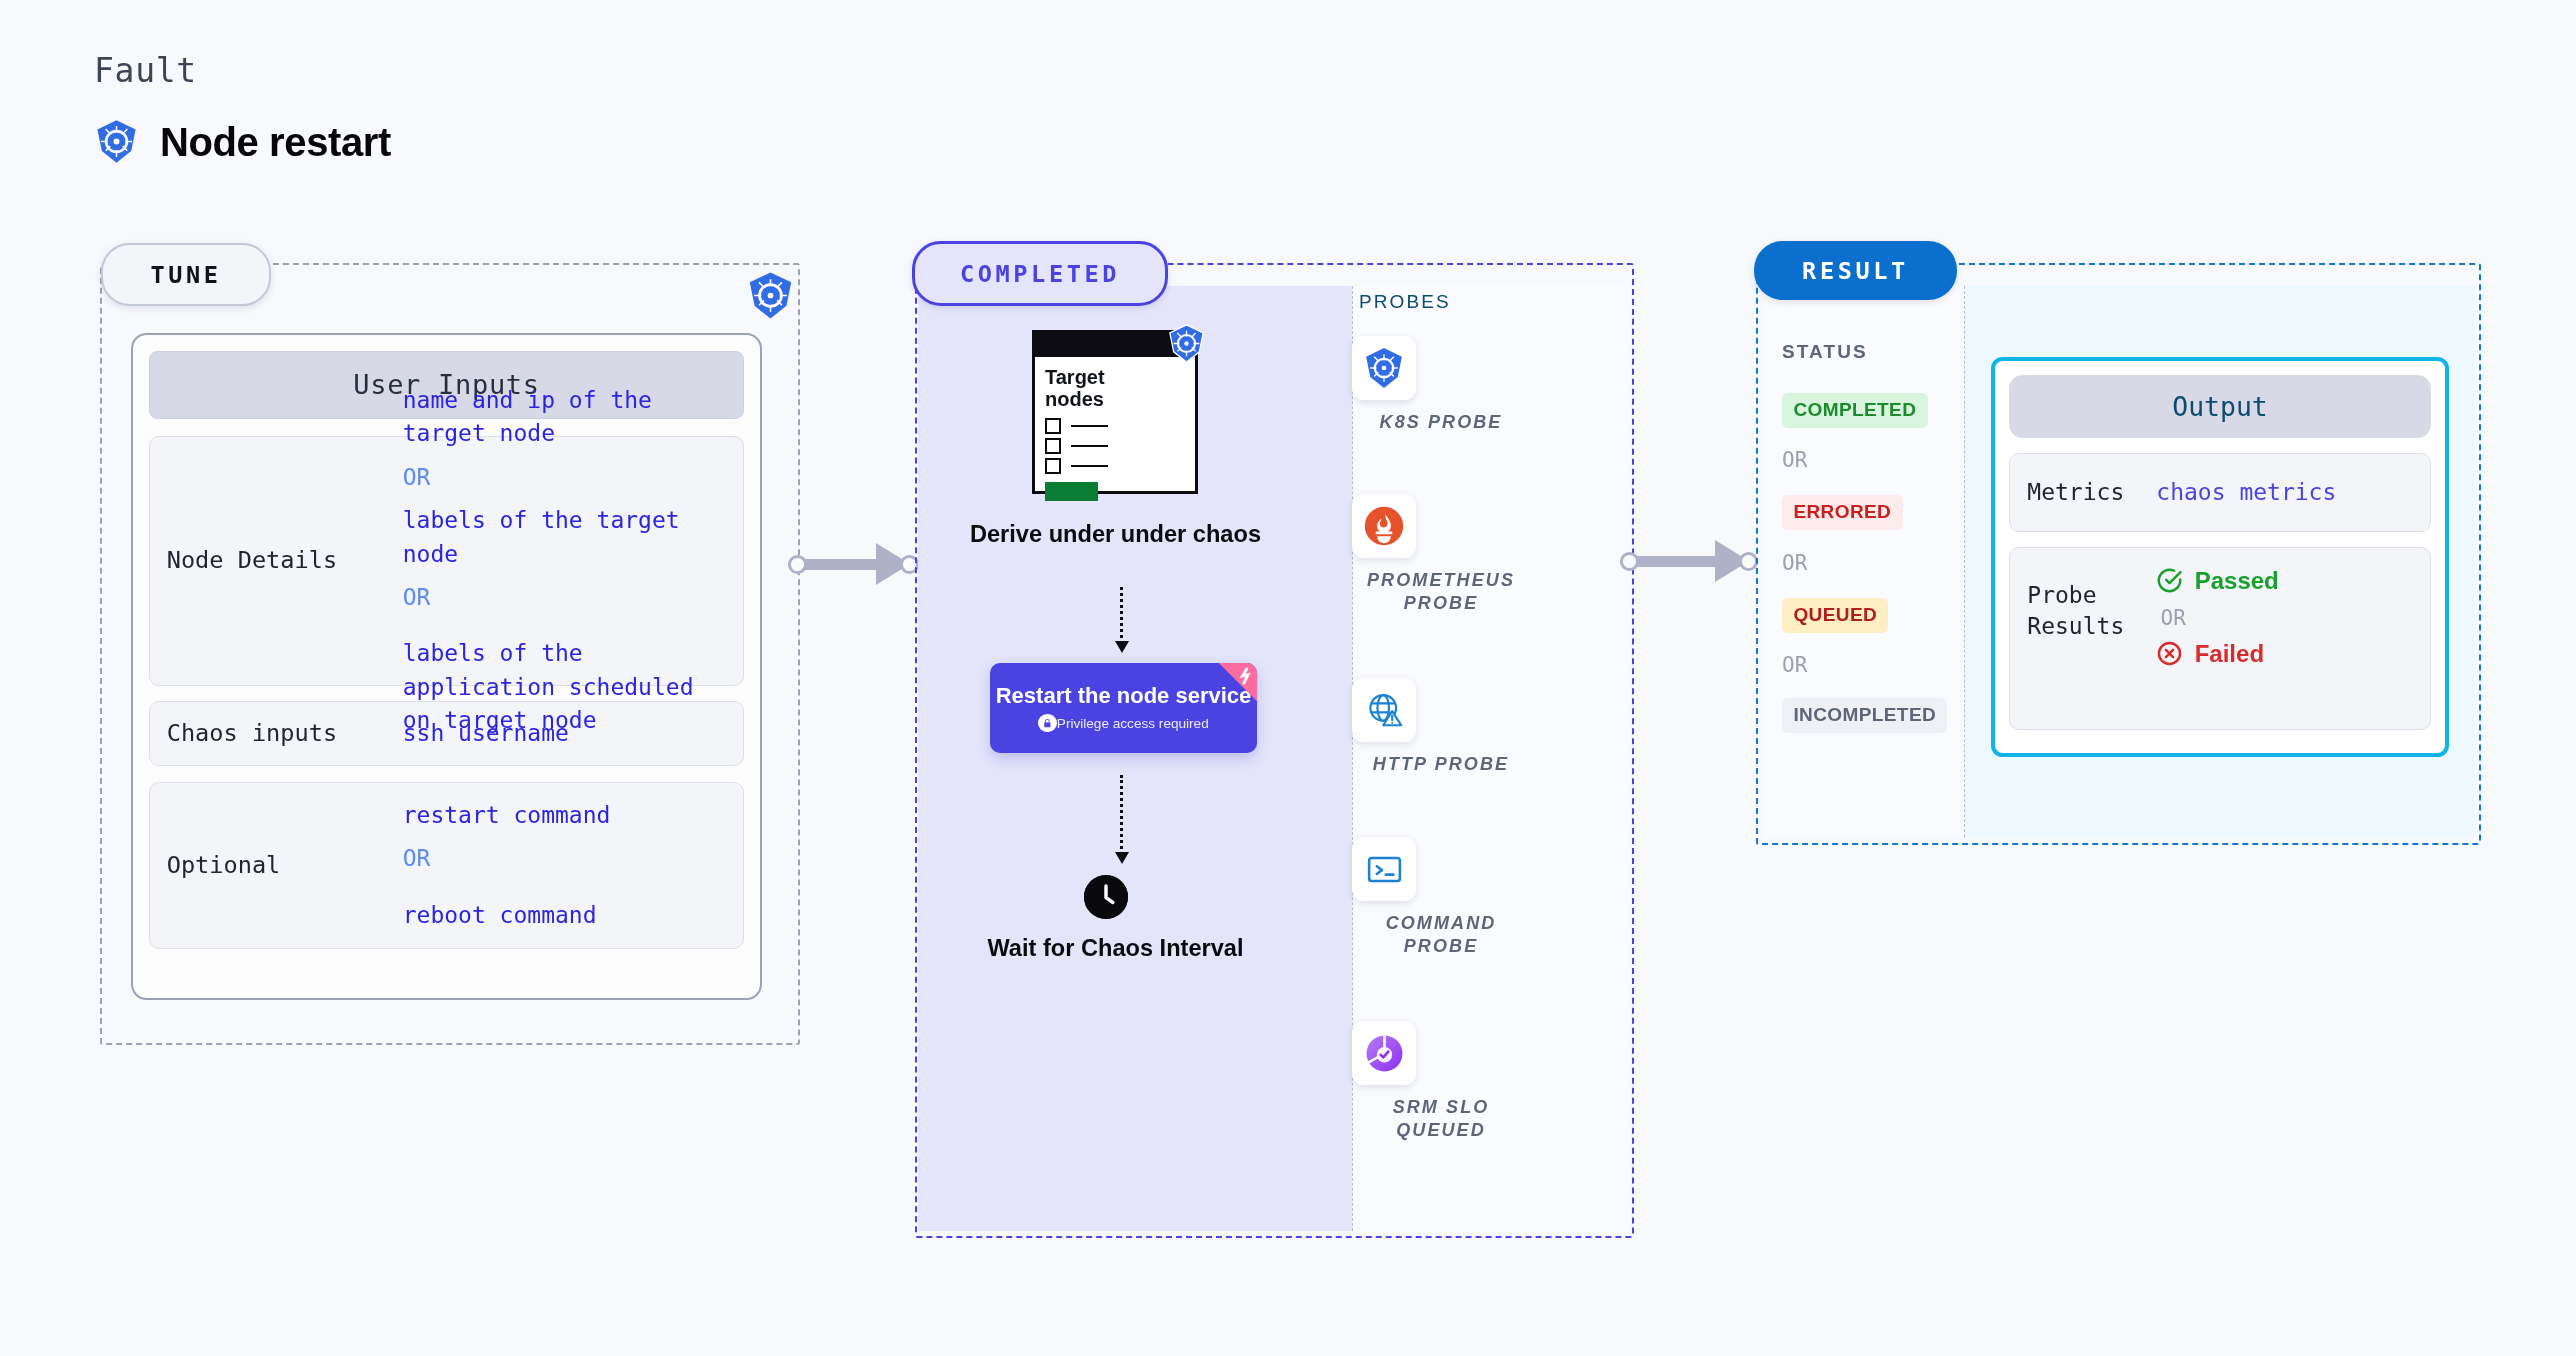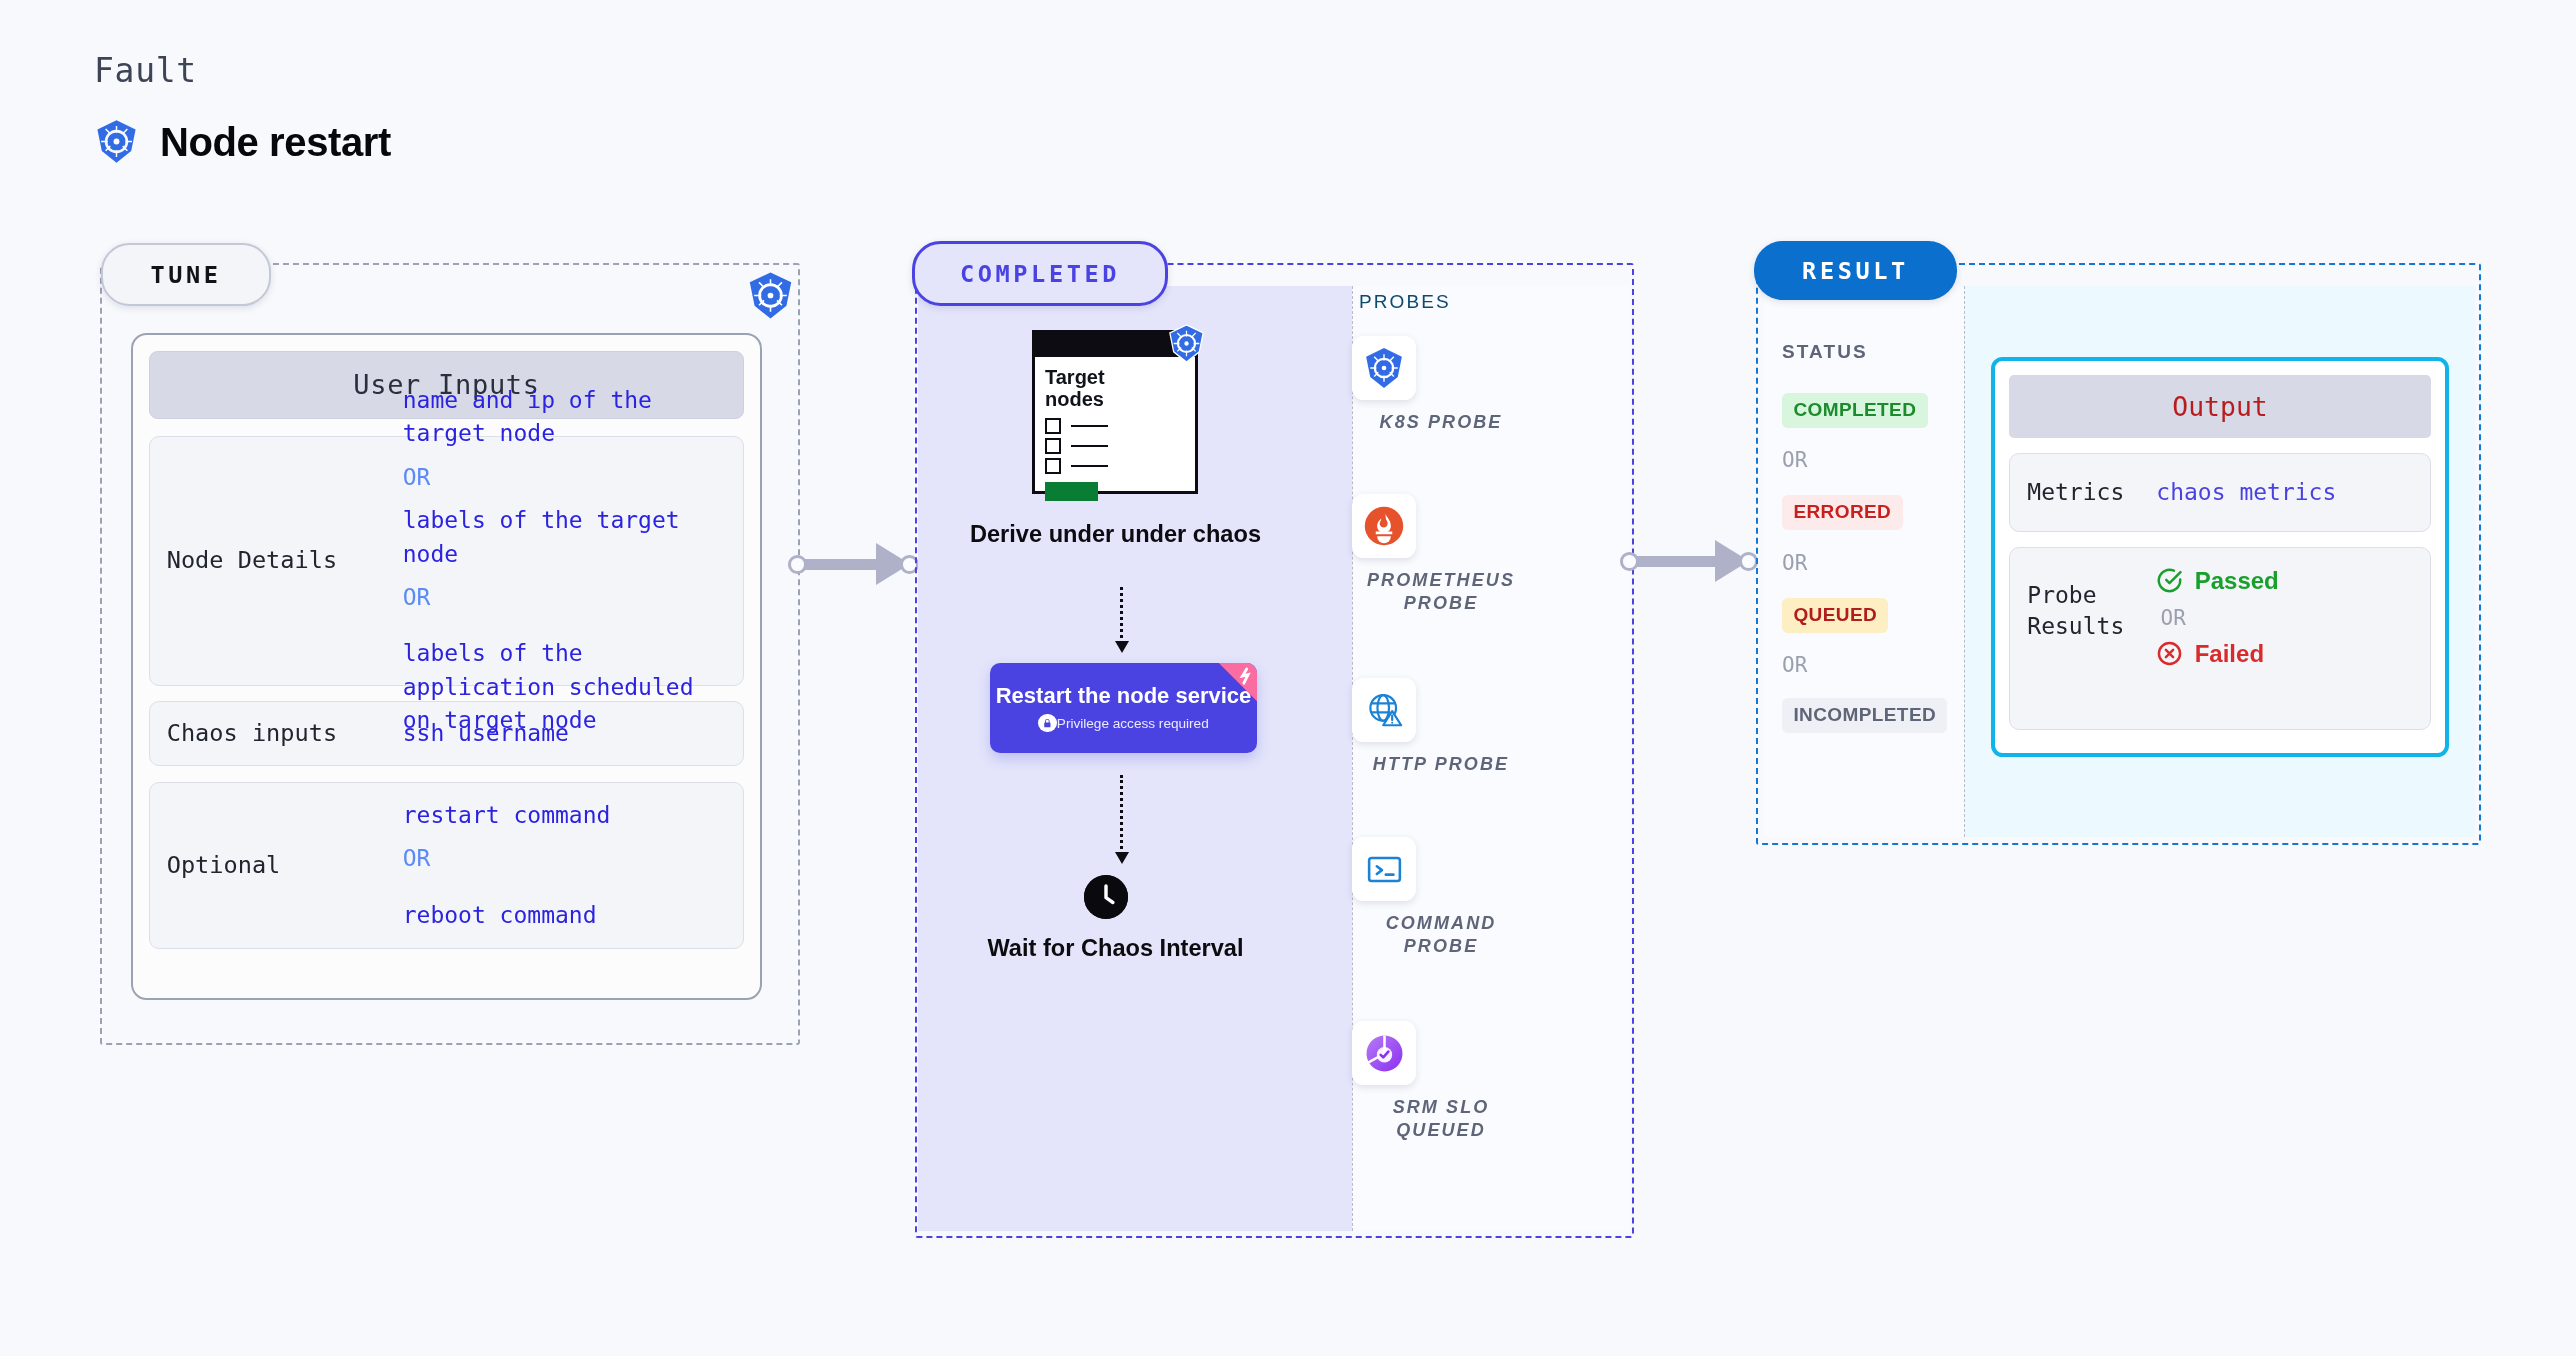--- a/index.html
+++ b/index.html
@@ -166,24 +166,24 @@
   }
   .status-or{position:absolute;left:1782px;font-size:21px;color:#9aa0ae;
     font-family:"DejaVu Sans Mono","Liberation Mono",monospace;}
   #result-fill{left:1965px;top:286px;width:510px;height:551px;background:#ecfaff;}
   #output-card{
     left:1991px;top:357px;width:458px;height:400px;
     background:#fff;border:4.3px solid #11b4e9;border-radius:11.4px;
     box-sizing:border-box;padding:14.3px;
   }
   #output-head{
-    height:63px;background:#d7d9e6;border-radius:5px;
+    height:63px;background:#d7d9e6;border-radius:14px;
     display:flex;align-items:center;justify-content:center;
     font-family:"DejaVu Sans Mono","Liberation Mono",monospace;
-    font-size:26.4px;color:#b91c1c;margin-bottom:14.3px;
+    font-size:26.4px;color:#0c4a6e;margin-bottom:14.3px;
   }
   #metrics-row{padding:20px 17px;margin-bottom:14.3px;}
   #probe-results-row{padding:18.6px 17px;}
   .res-key{width:129px;flex:none;
     font-family:"DejaVu Sans Mono","Liberation Mono",monospace;
     font-size:23px;color:#21252f;line-height:1.35;}
   .res-val{font-family:"DejaVu Sans Mono","Liberation Mono",monospace;
     font-size:23px;color:#4a43e2;}
   .pf-line{display:flex;align-items:center;gap:11.4px;}
   .pf-text{font-size:24px;font-weight:700;font-family:"Liberation Sans",sans-serif;}

